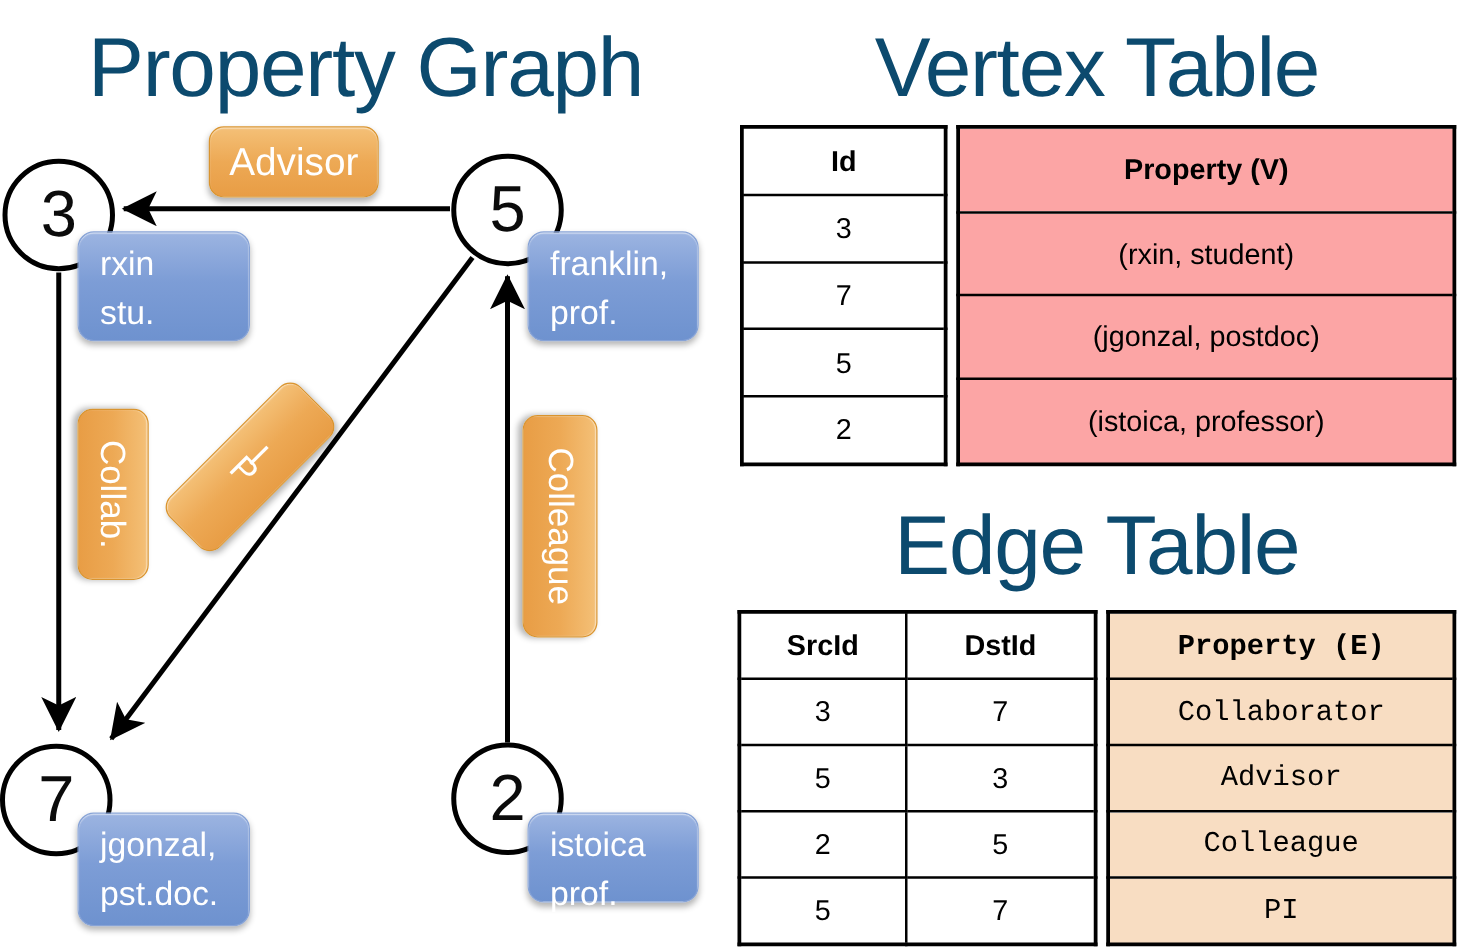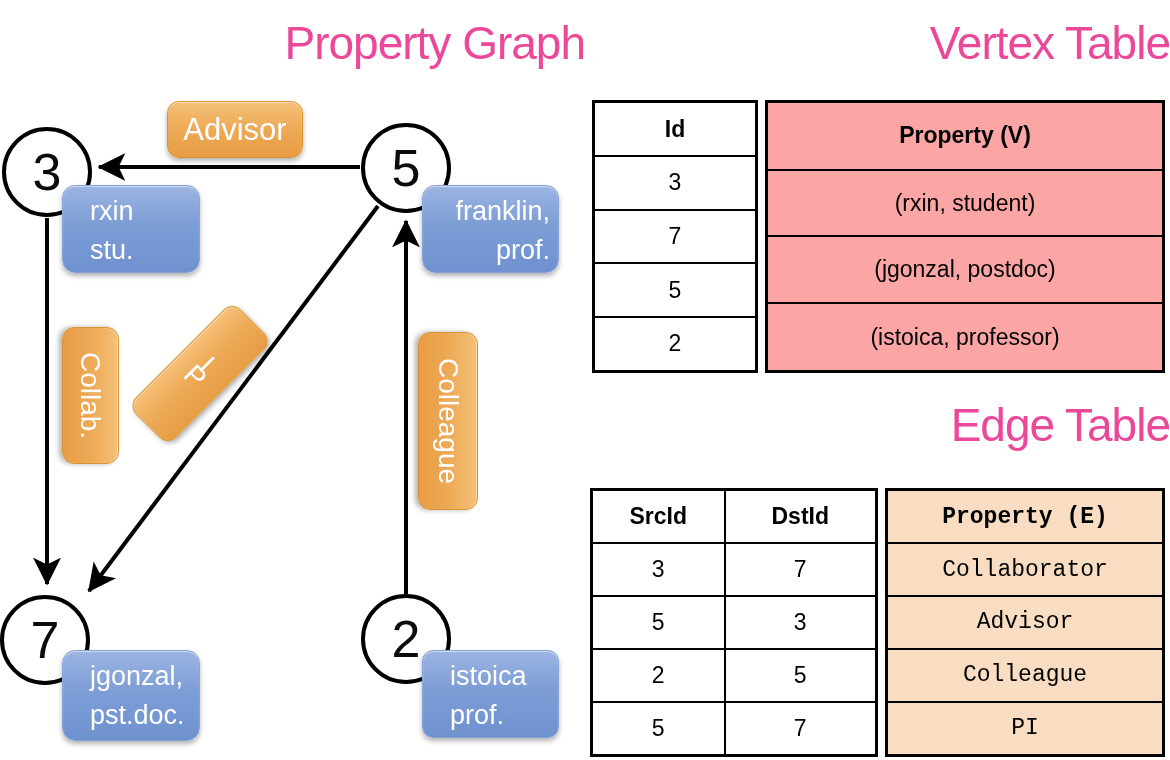--- a/index.html
+++ b/index.html
@@ -2,41 +2,41 @@
 <html><head>
 <meta charset="utf-8">
 <style>
   html,body { margin:0; padding:0; background:#fff; }
   .canvas {
     position:relative; width:1170px; height:760px; overflow:hidden;
     background:#fff; font-family:"Liberation Sans", sans-serif; color:#000;
   }
   
   .title {
-    position:absolute; text-align:right; font-size:46px; font-weight:400;
-    letter-spacing:-1px; color:#ec4899; white-space:nowrap;
+    position:absolute; text-align:center; font-size:67px; font-weight:400;
+    letter-spacing:-1px; color:#0c4a6e; white-space:nowrap;
   }
   .title-left  { left:0;   width:585px; top:16px; }
   .title-right { left:585px; width:585px; top:16px; }
   .title-edge  { left:585px; width:585px; top:398px; }
 
   
   .edges-svg { position:absolute; left:0; top:0; z-index:1; }
   .gnode {
     position:absolute; width:90px; height:90px; box-sizing:border-box;
     border:4px solid #000; border-radius:50%; background:#fff; z-index:2;
     display:flex; align-items:center; justify-content:center;
     font-size:52px; color:#0b0b0b;
   }
   .vbox {
     position:absolute; z-index:4; box-sizing:border-box; border-radius:13px;
     background:linear-gradient(180deg,#9cb4e1 0%, #7d9dd6 45%, #6e92cf 100%);
     border:1px solid #87a3d6;
     box-shadow:0 3px 5px rgba(0,0,0,0.30), inset 0 1px 1px rgba(255,255,255,0.55);
-    color:#fff; font-size:27px; line-height:39px; padding:6px 8px 0 27px;
+    color:#fff; font-size:27px; line-height:39px; padding:6px 8px 0 17px;
   }
   .ebox {
     position:absolute; z-index:3; box-sizing:border-box; border-radius:12px;
     background:linear-gradient(180deg,#f4c077 0%, #eda955 50%, #e89d45 100%);
     border:1px solid #d9942f;
     box-shadow:0 3px 5px rgba(0,0,0,0.30), inset 0 1px 1px rgba(255,255,255,0.5);
     color:#fff; font-size:28px; display:flex; align-items:center; justify-content:center;
     white-space:nowrap;
   }
   .rot90 { transform:rotate(90deg); }
@@ -79,29 +79,29 @@
 
   <div class="gnode" style="left:2px;   top:127px;">3</div>
   <div class="gnode" style="left:361px; top:123px;">5</div>
   <div class="gnode" style="left:0px;   top:595px;">7</div>
   <div class="gnode" style="left:361px; top:594px;">2</div>
 
   <div class="vbox" style="left:62px;  top:185px; width:138px; height:88px;">
     <div>rxin</div>
     <div>stu.</div>
   </div>
-  <div class="vbox" style="left:422px; top:185px; width:137px; height:88px;text-align:right;">
+  <div class="vbox" style="left:422px; top:185px; width:137px; height:88px;">
     <div>franklin,</div>
     <div>prof.</div>
   </div>
   <div class="vbox" style="left:62px;  top:650px; width:138px; height:91px;">
     <div>jgonzal,</div>
     <div>pst.doc.</div>
   </div>
-  <div class="vbox" style="left:422px; top:650px; width:137px; height:88px;border-radius:11px;">
+  <div class="vbox" style="left:422px; top:650px; width:137px; height:72px;">
     <div>istoica</div>
     <div>prof.</div>
   </div>
 
   <div class="ebox" style="left:167px; top:101px; width:136px; height:57px; font-size:31px;">
     <span>Advisor</span>
   </div>
   <div class="ebox rot90" style="left:22px; top:367px; width:137px; height:57px;">
     <span>Collab.</span>
   </div>

